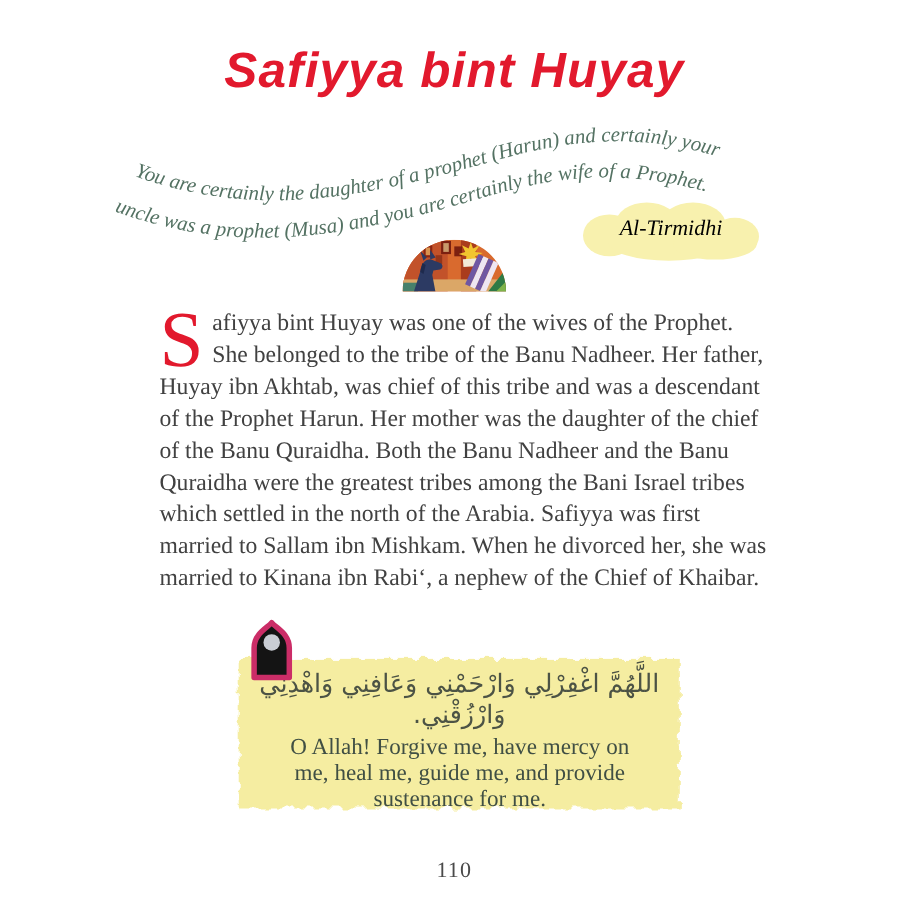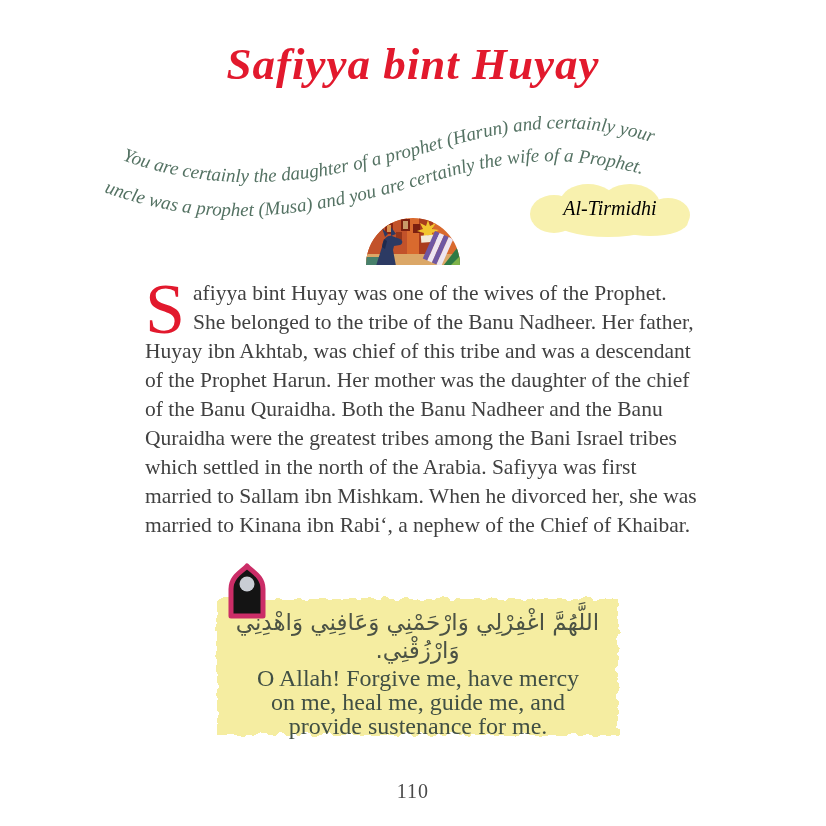--- a/index.html
+++ b/index.html
@@ -7,21 +7,21 @@
     position:relative;
     width:826px;height:826px;
     background:#ffffff;
     overflow:hidden;
     font-family:"Liberation Serif", serif;
   }
   
   .title{
     position:absolute;top:38px;left:0;width:100%;
     text-align:center;
-    font-family:Liberation Serif, serif;
+    font-family:Liberation Sans, sans-serif;
     font-style:italic;font-weight:bold;
     font-size:45px;letter-spacing:1px;
     color:#e2192d;
   }
   
   .quote-svg{position:absolute;top:114px;left:0;pointer-events:none;}
   .quote-text{
     font-family:"Liberation Serif", serif;
     font-style:italic;
     font-size:19px;
@@ -55,21 +55,21 @@
   .dua-arabic{
     position:absolute;left:0;top:16px;width:100%;
     direction:rtl;text-align:center;
     font-family:"DejaVu Sans", sans-serif;
     font-size:23px;line-height:28px;
     color:#4c5345;
   }
   .dua-translation{
     position:absolute;left:38px;top:74px;width:340px;
     text-align:center;
-    font-size:24px;line-height:24px;
+    font-size:21px;line-height:24px;
     color:#404f44;
   }
   .mihrab{position:absolute;left:222px;top:562px;width:50px;height:58px;z-index:2;}
   
   .page-number{
     position:absolute;top:764px;left:0;width:100%;
     text-align:center;
     font-size:20px;letter-spacing:1px;color:#4a4a4a;margin-top:16px;
   }
 </style>

